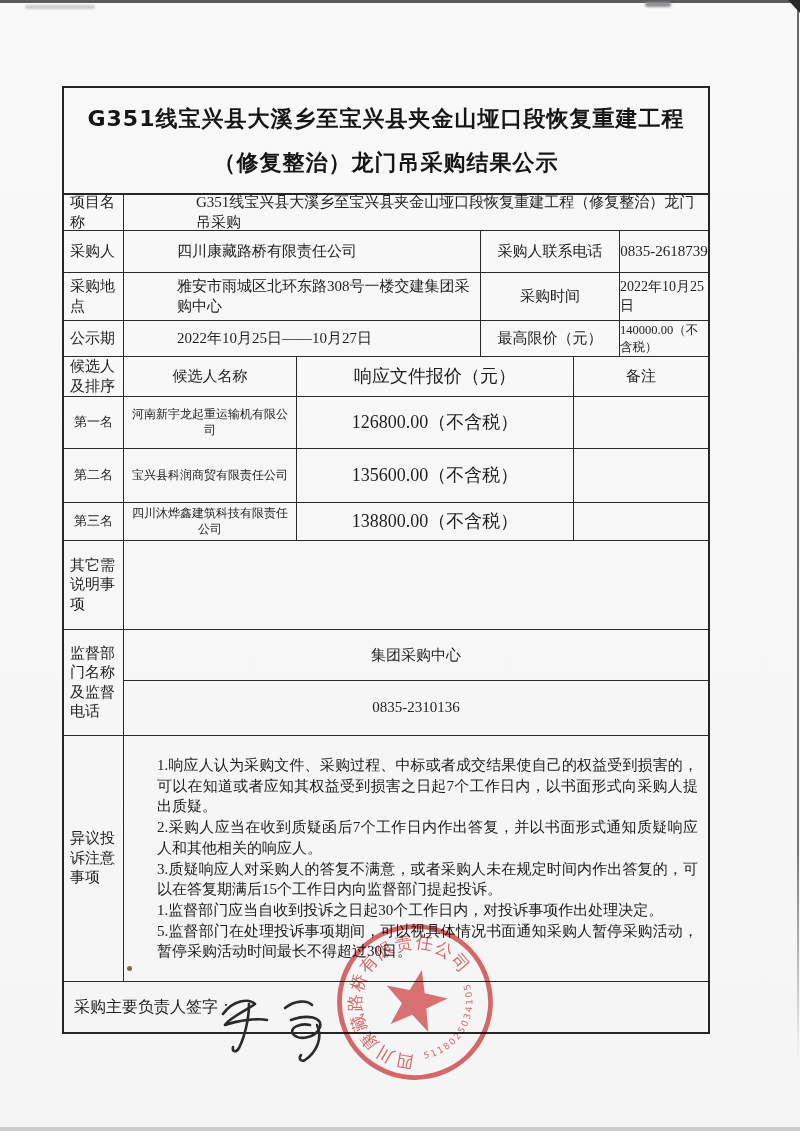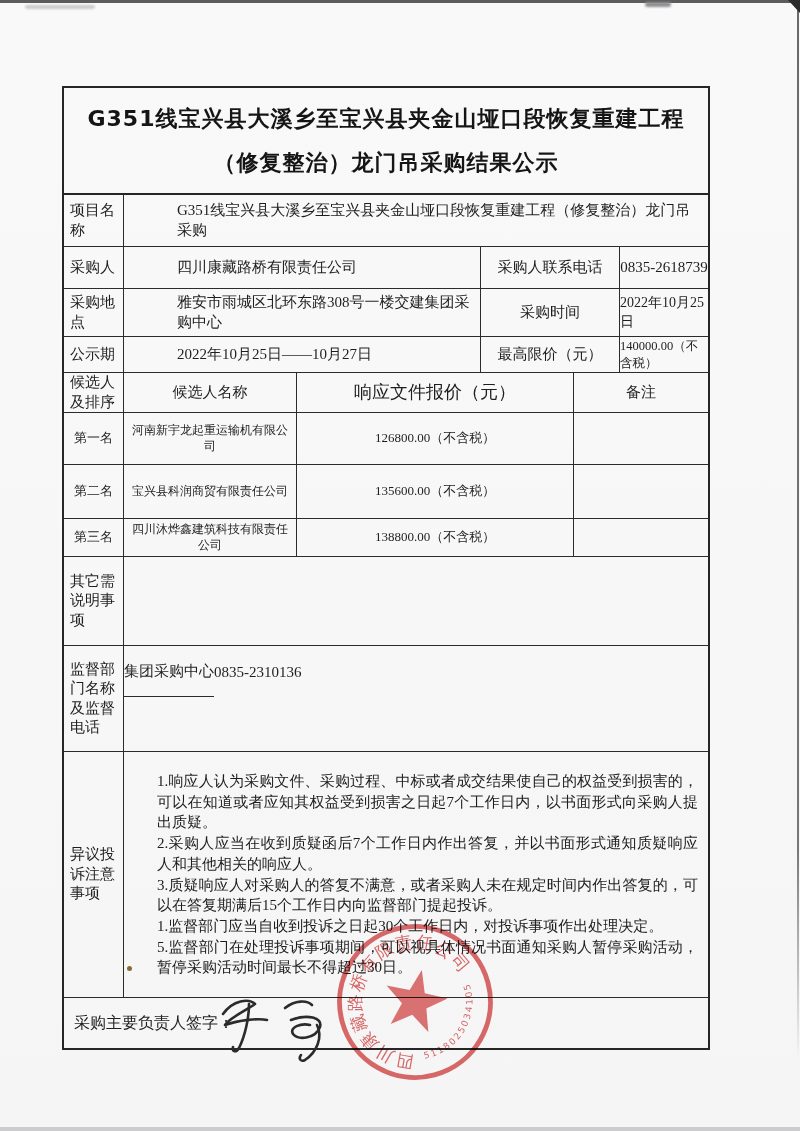--- a/index.html
+++ b/index.html
@@ -36,31 +36,31 @@
   .hr{display:flex;box-sizing:border-box;border-bottom:1.5px solid #2b2b2b;}
   .hr:last-child{border-bottom:none;}
   .c{box-sizing:border-box;border-right:1.5px solid #2b2b2b;display:flex;align-items:center;font-size:15px;line-height:1.3;}
   .c:last-child{border-right:none;}
   .lab{width:60px;flex:0 0 60px;padding:2px 4px 2px 6px;}
   .rank{width:60px;flex:0 0 60px;justify-content:center;}
   .w-val{flex:0 0 312px;padding:2px 8px;margin-left:45px;}
   .w-sub{flex:0 0 139px;justify-content:center;}
   .w-last{flex:1;justify-content:center;}
   .n-name{flex:0 0 173px;justify-content:center;font-size:12px;text-align:center;padding:2px 3px;}
-  .n-price{flex:0 0 277px;justify-content:center;font-size:13px;}
+  .n-price{flex:0 0 277px;justify-content:center;font-size:18px;}
   .n-note{flex:1;}
-  .r1{height:52px;} .r2{height:42px;} .r3{height:48px;} .r4{height:36px;}
+  .r1{height:36px;gap:19px;} .r2{height:42px;} .r3{height:48px;} .r4{height:36px;}
   .r5{height:40px;} .r6{height:52px;} .r7{height:54px;} .r8{height:38px;}
   .r9{height:89px;} .r10{height:106px;} .r11{height:246px;} .r12{height:50px;}
   .r9 .lab,.r11 .lab{align-items:center;}
   .small13{font-size:13px;}
   .small14{font-size:14px;}
   .smallest{font-size:12.5px;}
   .hdr{justify-content:center;}
-  .sup-col{flex:1;display:flex;flex-direction:row;}
+  .sup-col{flex:1;display:flex;flex-direction:column;}
   .sup-row1{height:51px;box-sizing:border-box;border-bottom:1.5px solid #2b2b2b;display:flex;align-items:center;justify-content:center;font-size:15px;}
   .sup-row2{height:53.5px;display:flex;align-items:center;justify-content:center;font-size:15px;}
   .obj-content{flex:1;display:flex;flex-direction:column;justify-content:center;padding:6px 10px 6px 33px;}
   .obj-item{font-size:15px;line-height:1.38;text-align:justify;color:#1c1c1c;}
   .sig-cell{flex:1;display:flex;align-items:center;padding-left:10px;font-size:16px;border-right:none;}
 
   
   .seal{position:absolute;left:333px;top:920px;width:164px;height:164px;opacity:.87;mix-blend-mode:multiply;z-index:6;pointer-events:none;}
   .signature-svg{position:absolute;left:215px;top:992px;width:150px;height:80px;z-index:5;}
   .ink-dot{position:absolute;left:127px;top:966px;width:5px;height:5px;border-radius:50%;background:#8a6a2e;}

